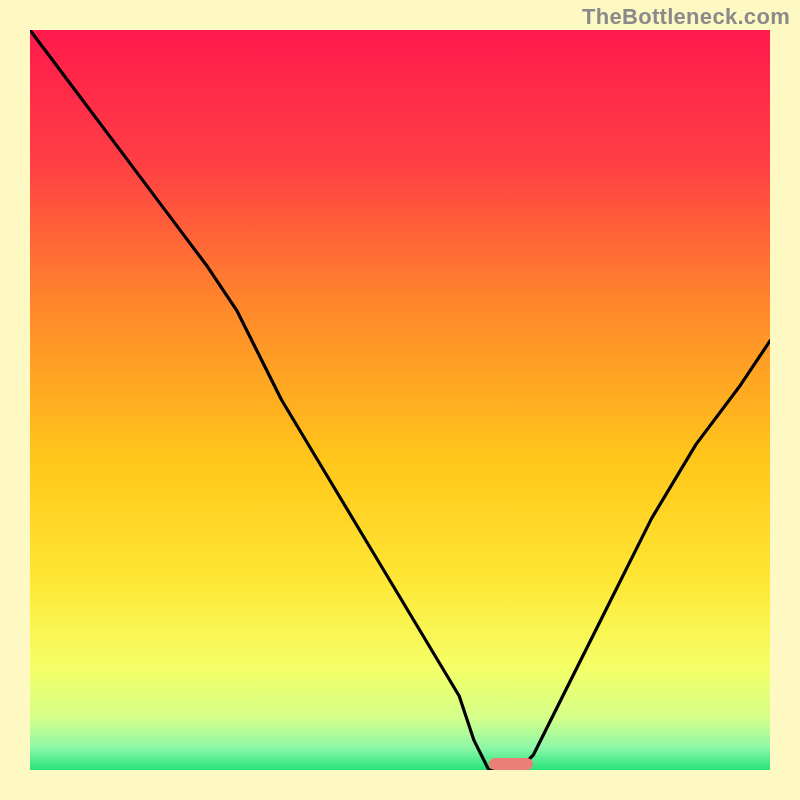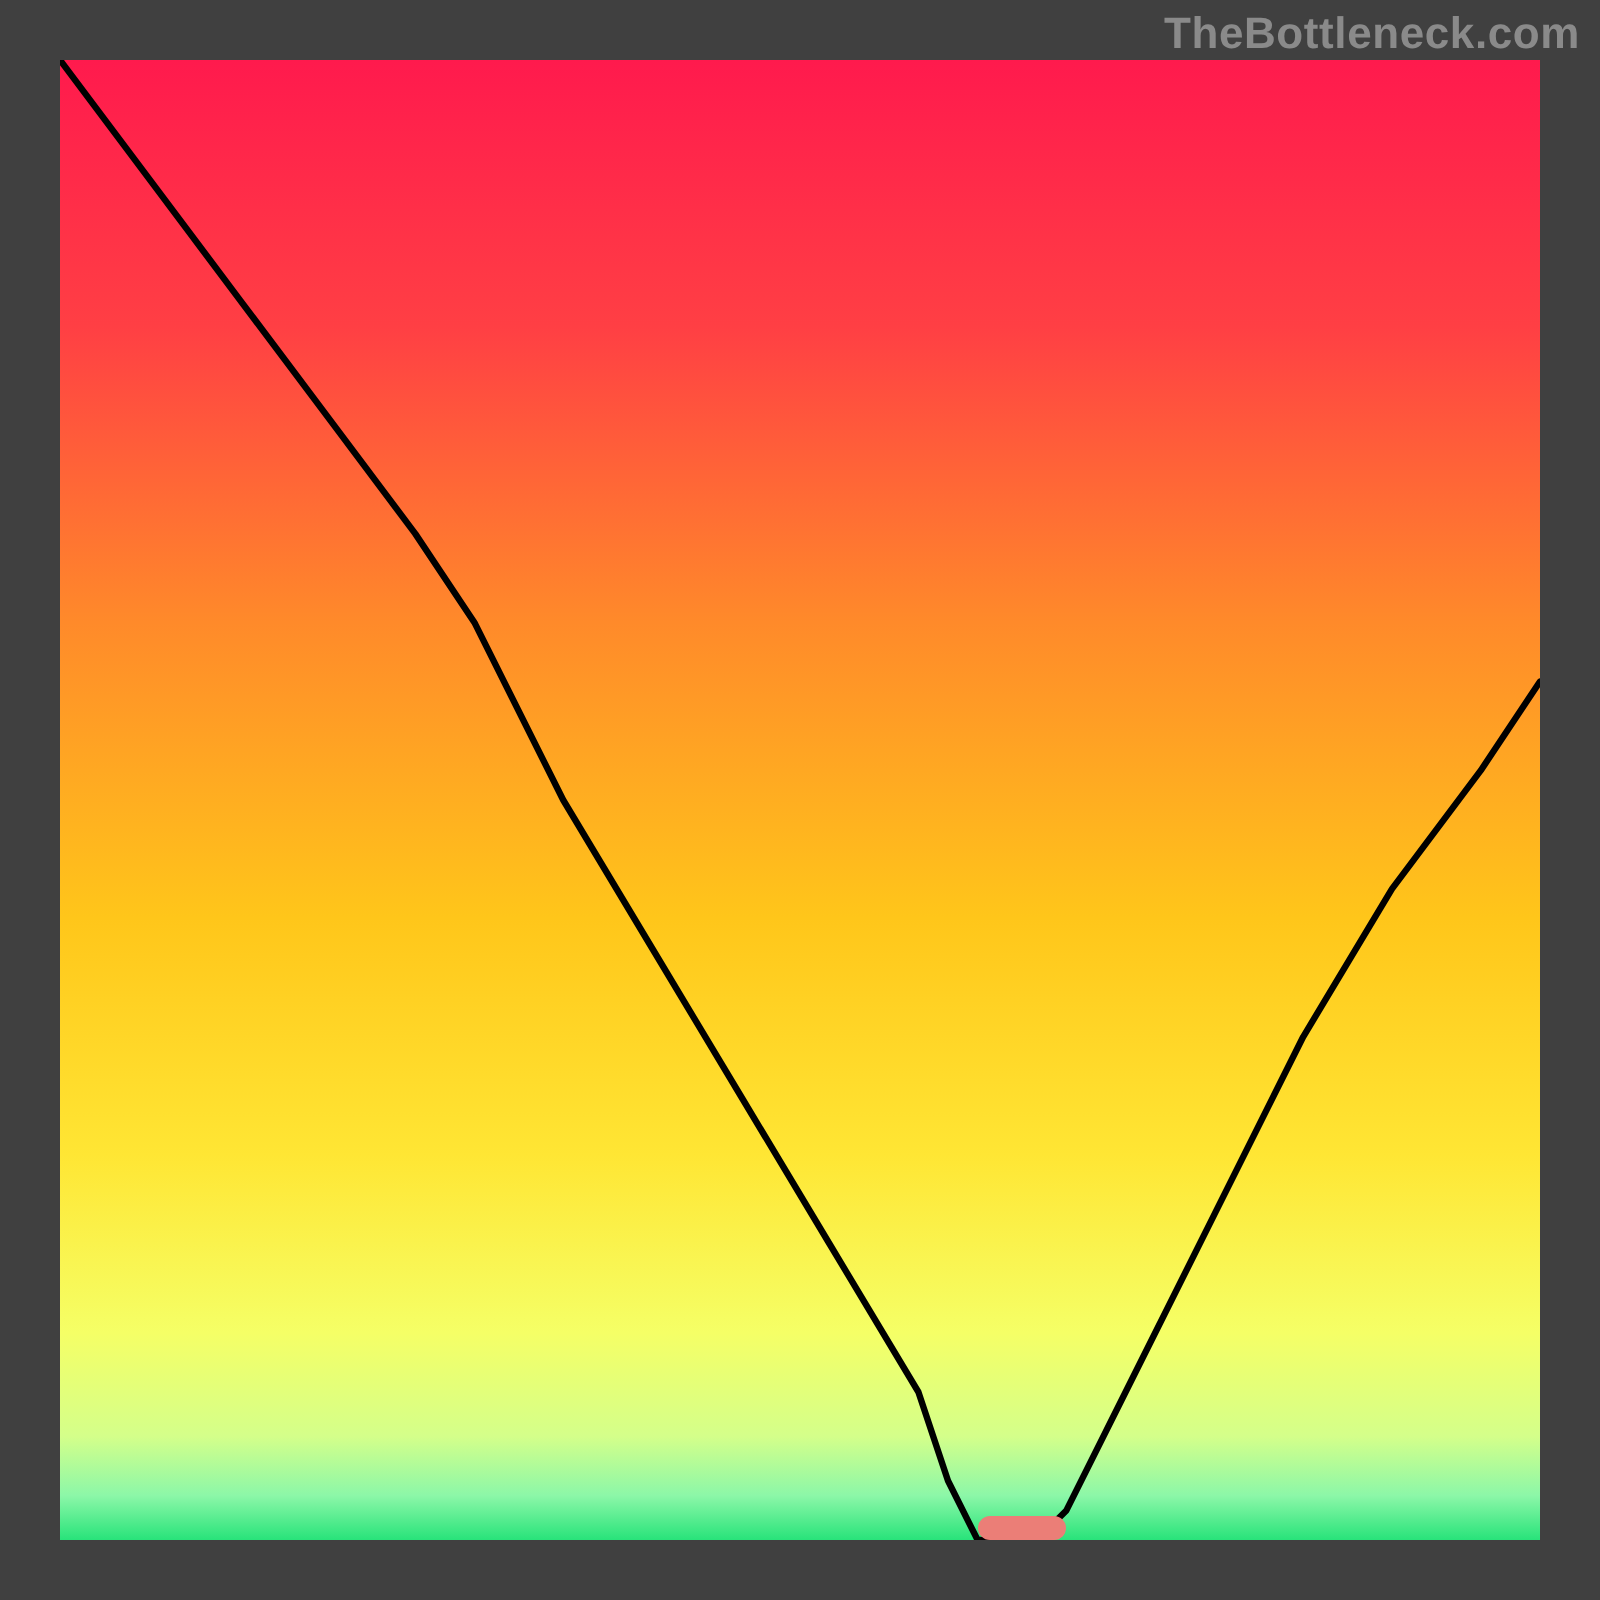--- a/index.html
+++ b/index.html
@@ -7,21 +7,21 @@
     padding: 0;
     width: 800px;
     height: 800px;
     background: #000;
     overflow: hidden;
   }
   .frame {
     position: relative;
     width: 800px;
     height: 800px;
-    background: #404040;
+    background: #fef9c3;
   }
   .plot-area {
     position: absolute;
     left: 30px;
     top: 30px;
     width: 740px;
     height: 740px;
     overflow: hidden;
   }
   .gradient {

